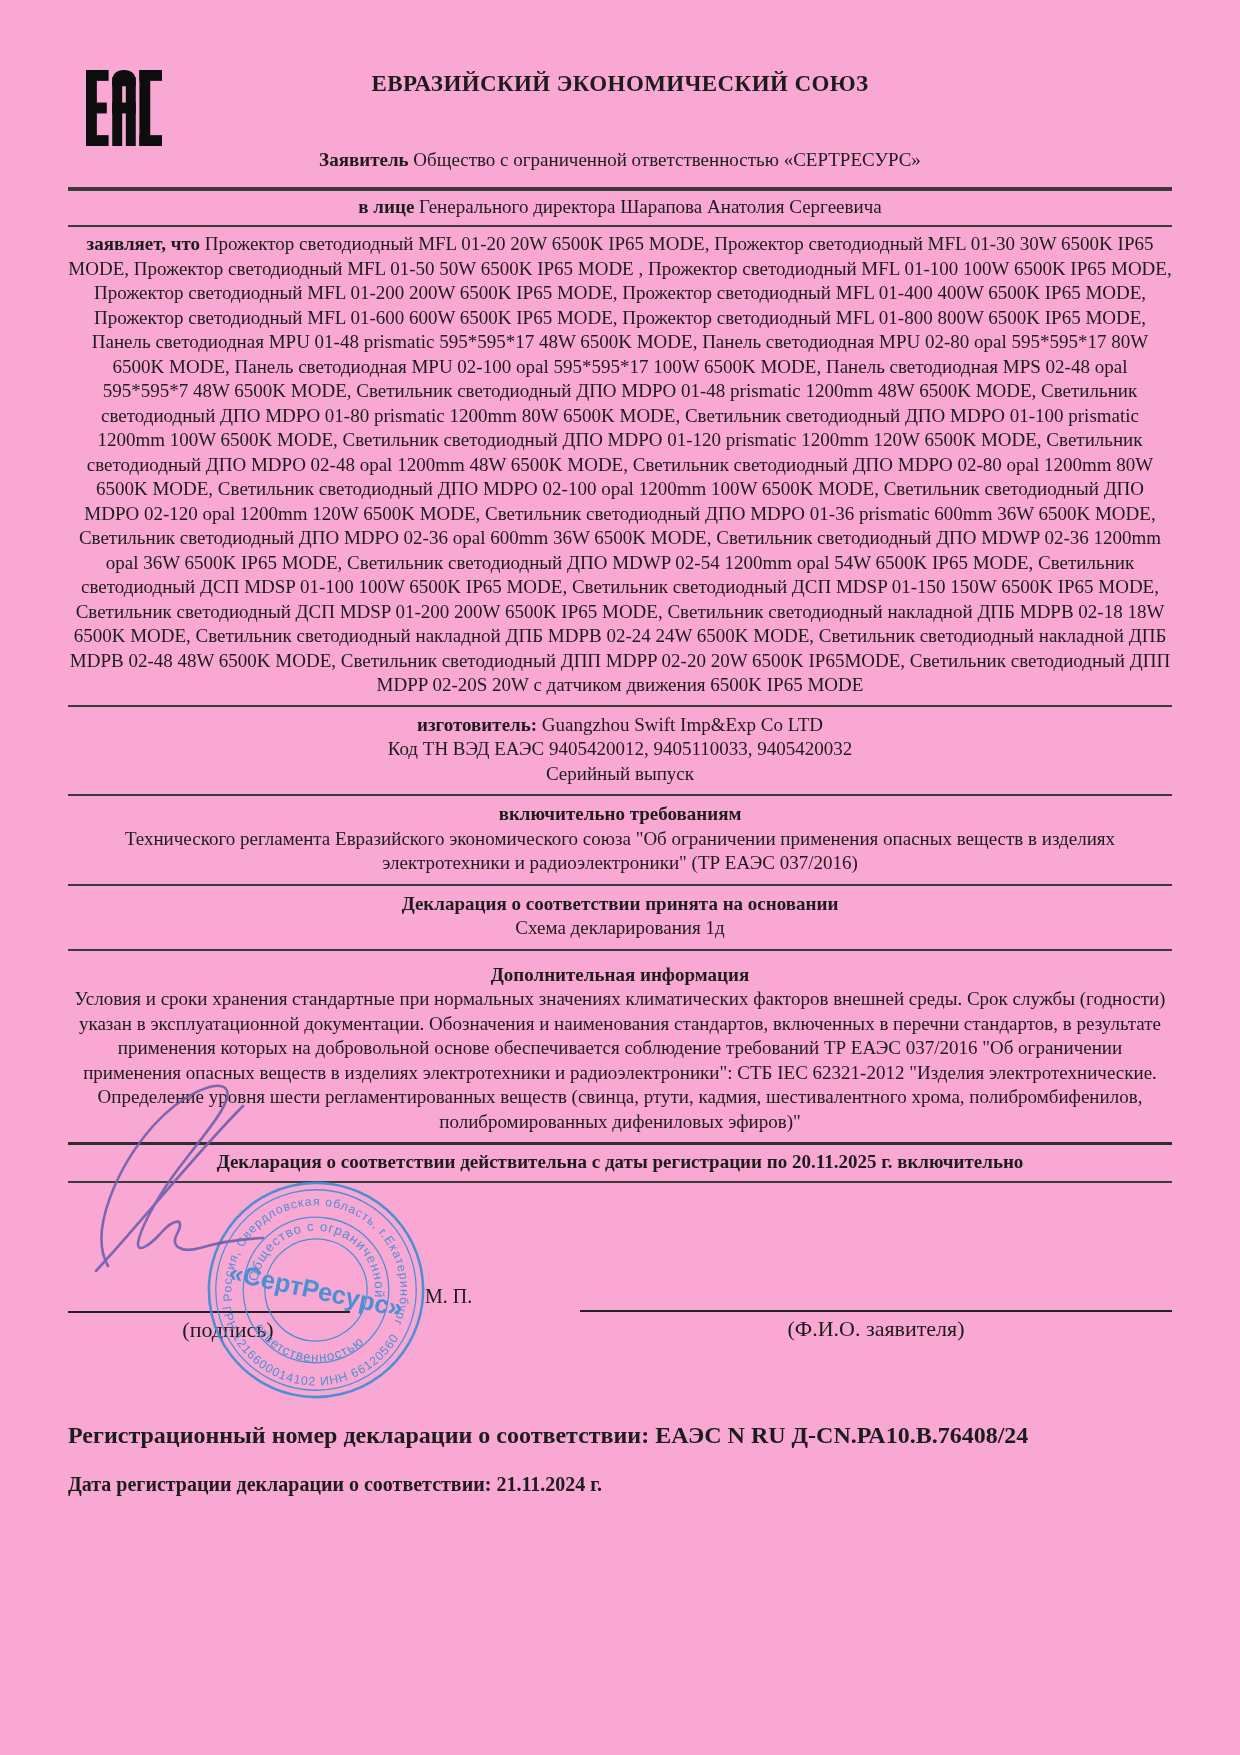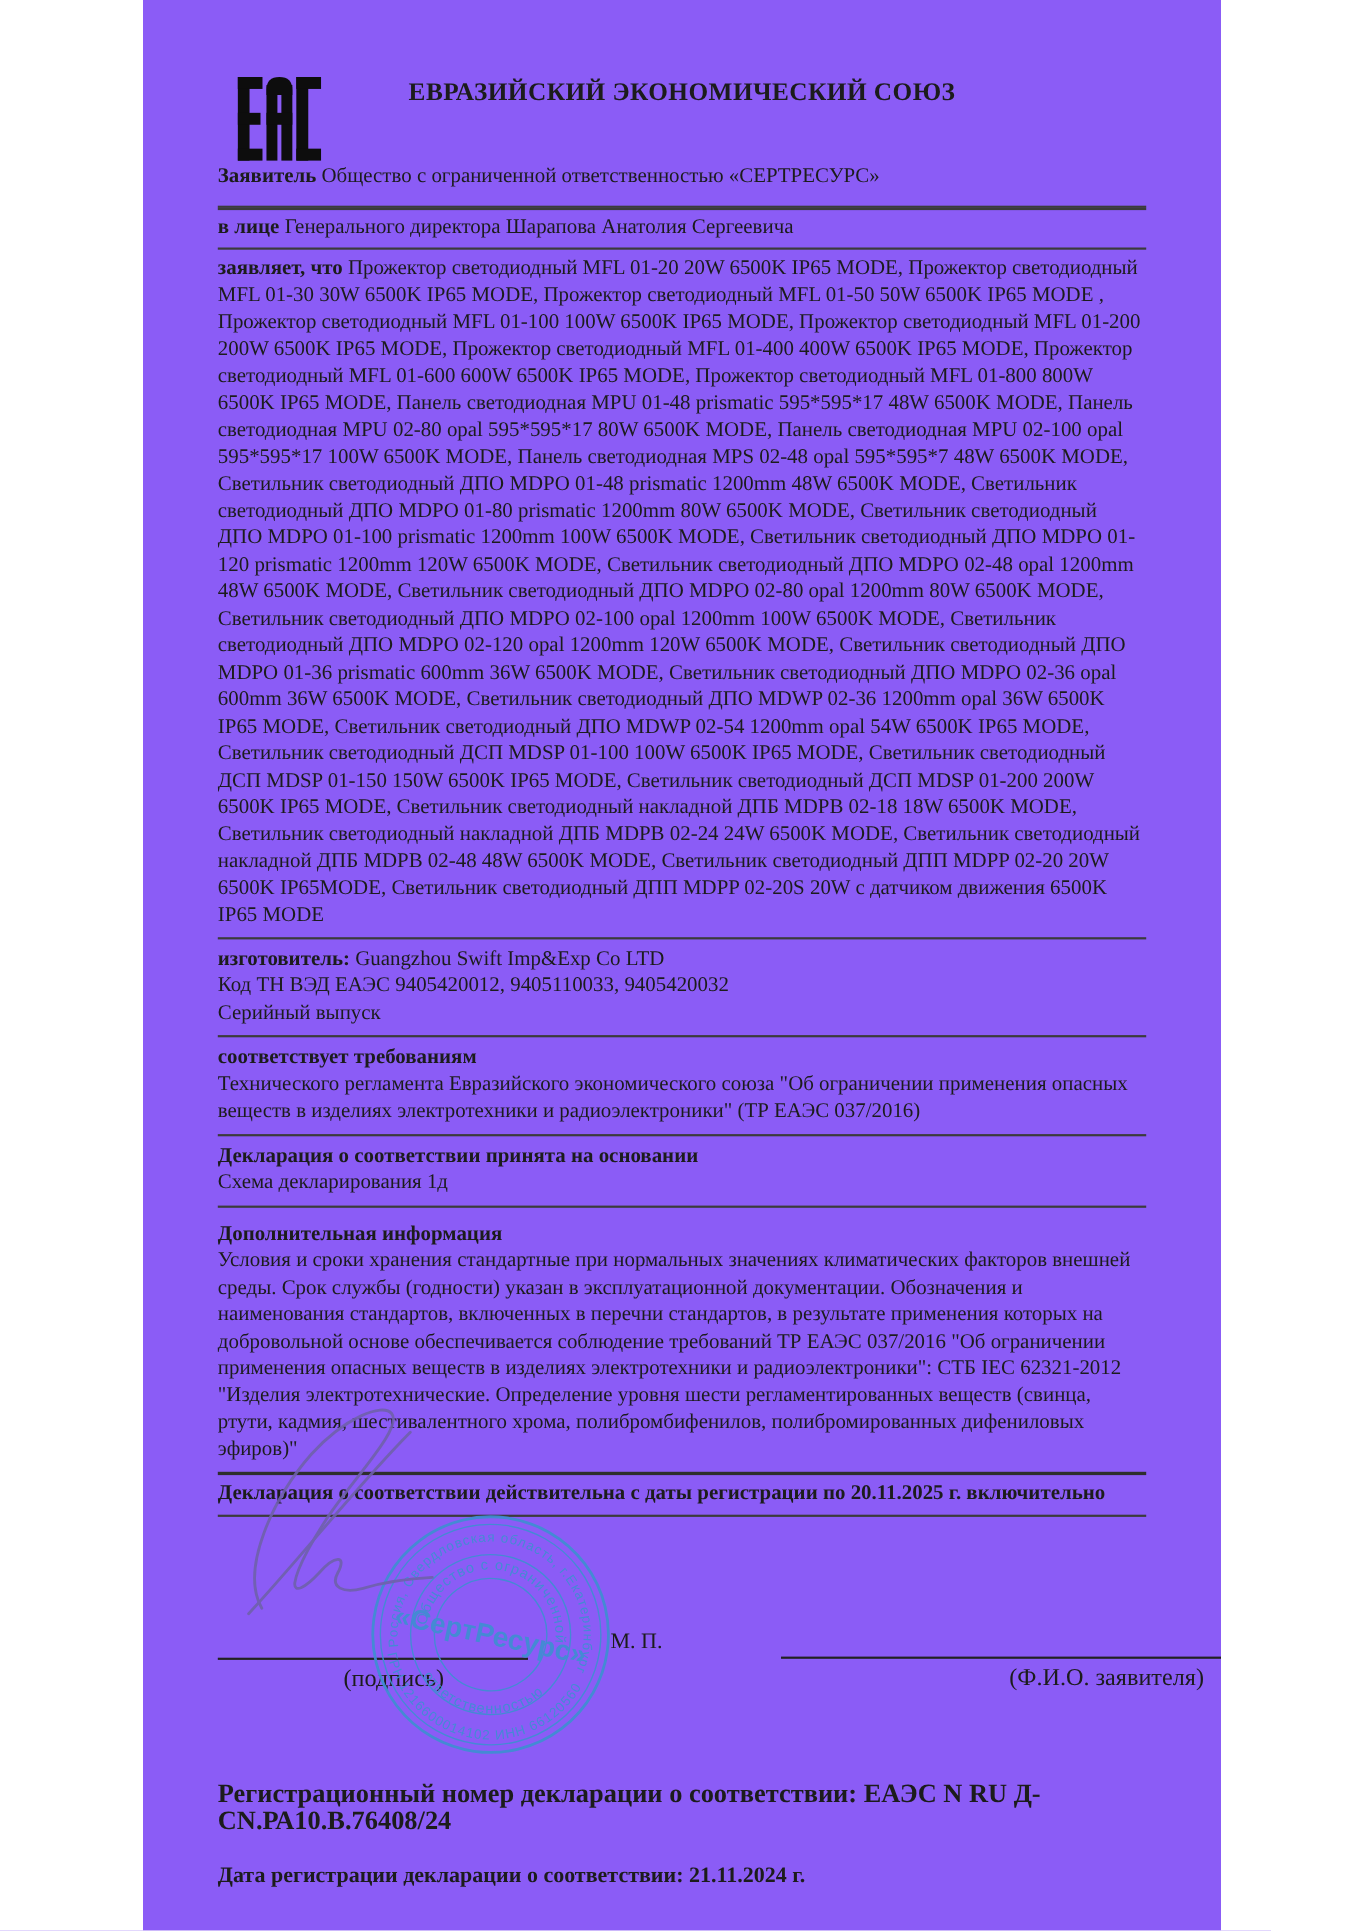--- a/index.html
+++ b/index.html
@@ -1,28 +1,28 @@
 <!DOCTYPE html>
 <html><head>
 <meta charset="utf-8">
 <style>
   html,body{margin:0;padding:0;background:#ffffff;}
   .page{
     position:relative;
-    width:980px;height:1755px;
+    width:1240px;height:1755px;
     margin:0 auto;
-    background:#8b5cf6;
+    background:#f9a8d4;
     font-family:"Liberation Serif","DejaVu Serif",serif;
     color:#1c1c1c;
     overflow:hidden;
   }
   .content{padding:0 68px;}
   .eac-logo{position:absolute;left:86px;top:66px;width:76px;height:84px;}
   .doc-title{padding-top:70px;text-align:center;font-weight:bold;font-size:23px;line-height:28px;letter-spacing:.4px;}
-  .row{font-size:19px;line-height:24.5px;}
+  .row{font-size:19px;line-height:24.5px;text-align:center;}
   b.lbl{font-weight:bold;}
   .rule{border-top:2px solid #3b3b3b;height:0;}
   .rule.thick{border-top-width:3px;border-top-color:#2e2e2e;}
   .s-applicant{margin-top:50px;margin-bottom:14px;}
   .s-address{margin:5px 0 6px;}
   .s-inface{margin:4px 0 6px;}
   .s-declares{margin:5px 0 7px;}
   .s-manu{margin:6px 0 8px;}
   .s-comply{margin:6px 0 8px;}
   .s-basis{margin:6px 0 8px;}
@@ -102,21 +102,21 @@
         <b class="lbl">изготовитель:</b>
         <span>Guangzhou Swift Imp&amp;Exp Co LTD</span>
       </div>
       <div>Код ТН ВЭД ЕАЭС 9405420012, 9405110033, 9405420032</div>
       <div>Серийный выпуск</div>
     </div>
 
     <div class="rule"></div>
 
     <div class="row s-comply">
-      <div><b class="lbl">соответствует требованиям</b></div>
+      <div><b class="lbl">включительно требованиям</b></div>
       <div>Технического регламента Евразийского экономического союза "Об ограничении применения опасных веществ в изделиях электротехники и радиоэлектроники" (ТР ЕАЭС 037/2016)</div>
     </div>
 
     <div class="rule"></div>
 
     <div class="row s-basis">
       <div><b class="lbl">Декларация о соответствии принята на основании</b></div>
       <div>Схема декларирования 1д</div>
     </div>
 

